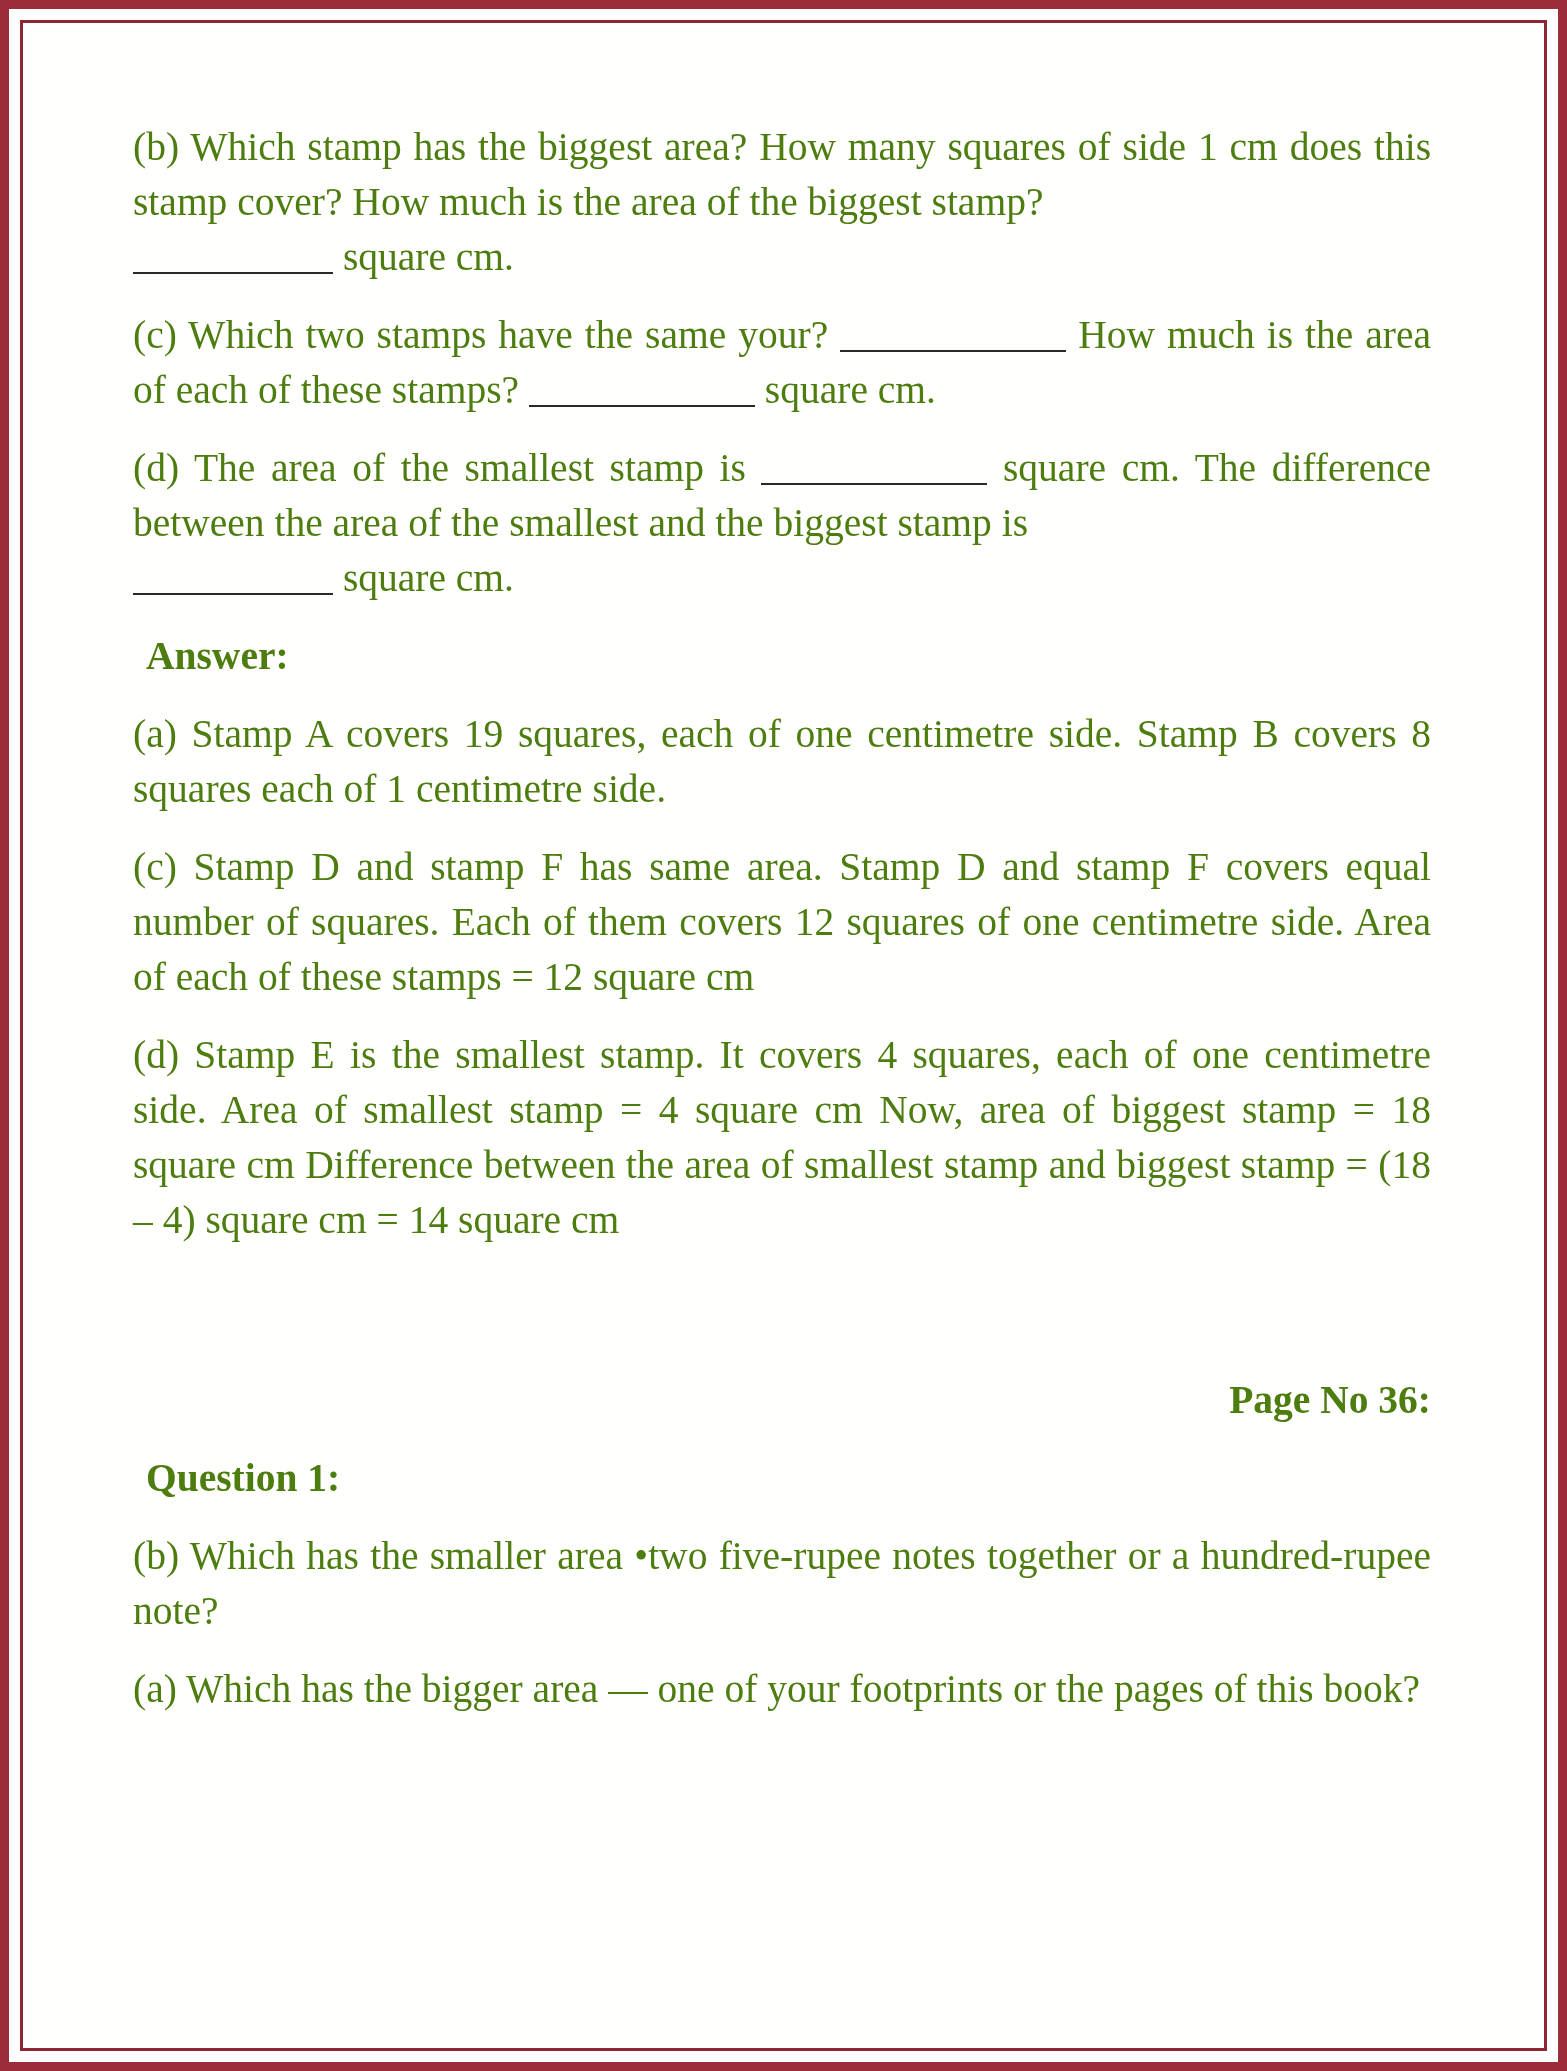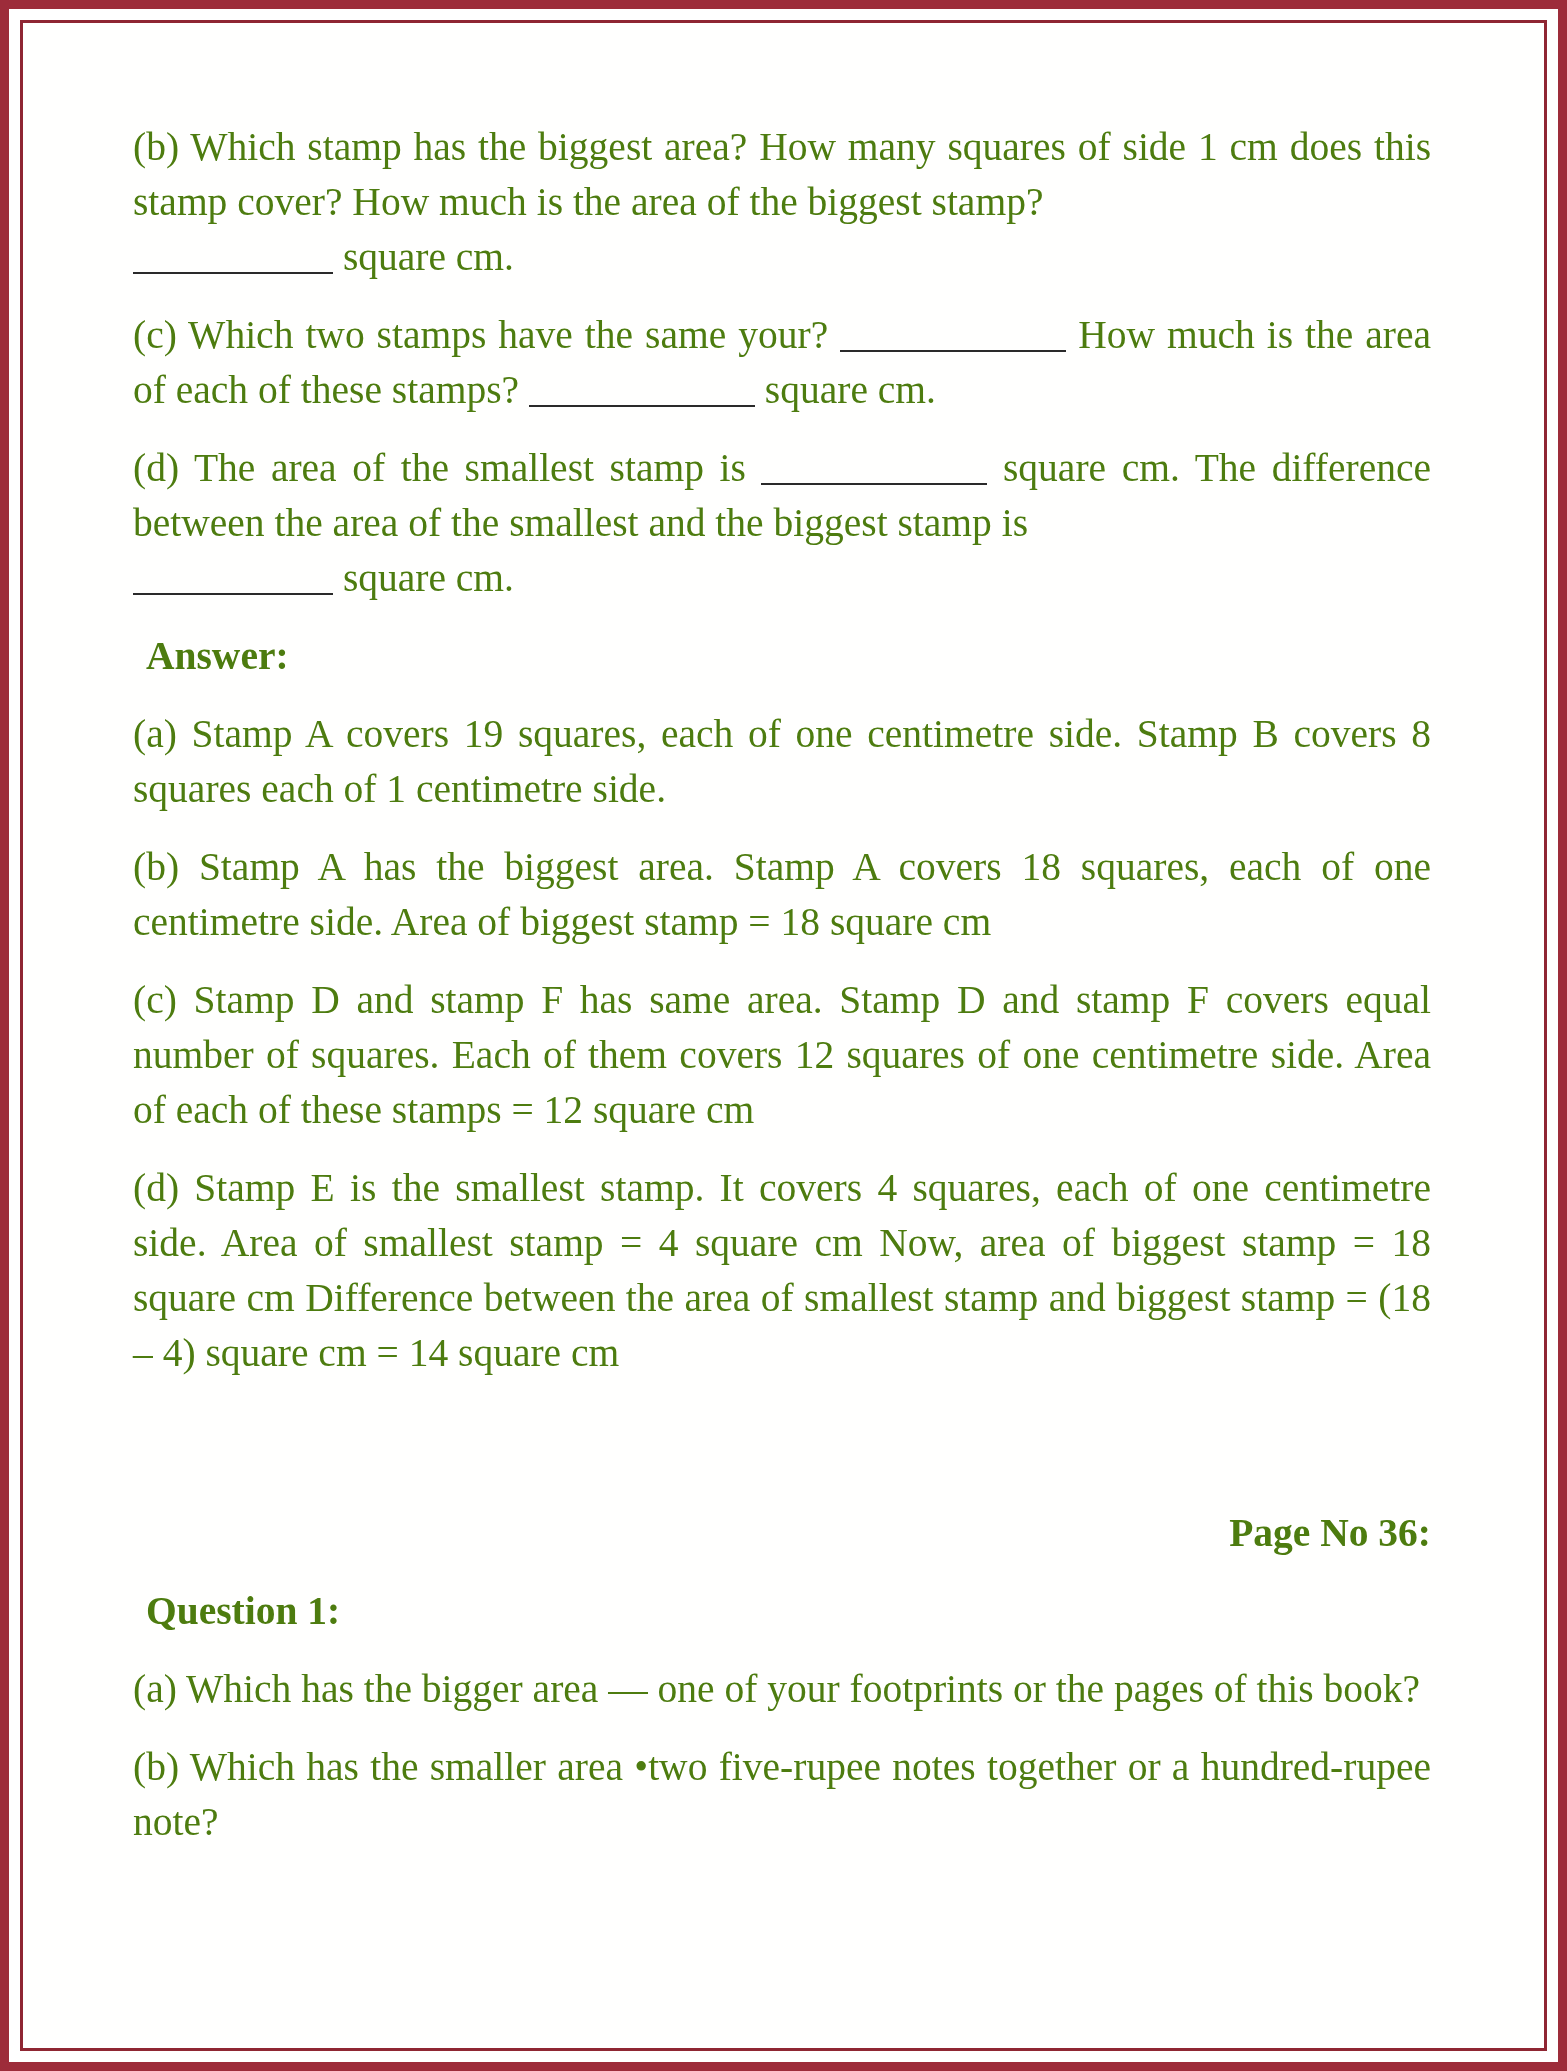--- a/index.html
+++ b/index.html
@@ -93,26 +93,25 @@
     <span class="blank mid"></span>
     <span>square cm. The difference between the area of the smallest and the biggest stamp is</span>
     <br>
     <span class="blank"></span>
     <span>square cm.</span>
   </p>
 
   <p class="heading">Answer:</p>
 
   <p class="para">(a) Stamp A covers 19 squares, each of one centimetre side. Stamp B covers 8 squares each of 1 centimetre side.</p>
-  <p class="para">(b) Stamp A has the biggest area. Stamp A covers 18 squares, each of one centimetre side. Area of biggest stamp = 18 square cm</p>
   <p class="para">(c) Stamp D and stamp F has same area. Stamp D and stamp F covers equal number of squares. Each of them covers 12 squares of one centimetre side. Area of each of these stamps = 12 square cm</p>
   <p class="para">(d) Stamp E is the smallest stamp. It covers 4 squares, each of one centimetre side. Area of smallest stamp = 4 square cm Now, area of biggest stamp = 18 square cm Difference between the area of smallest stamp and biggest stamp = (18 – 4) square cm = 14 square cm</p>
 
   <div class="spacer-big"></div>
 
   <p class="heading center">Page No 36:</p>
 
   <p class="heading">Question 1:</p>
 
+  <p class="para">(b) Which has the smaller area •two five-rupee notes together or a hundred-rupee note?</p>
   <p class="para">(a) Which has the bigger area — one of your footprints or the pages of this book?</p>
-  <p class="para">(b) Which has the smaller area •two five-rupee notes together or a hundred-rupee note?</p>
 
 </div>
 
 </body></html>

